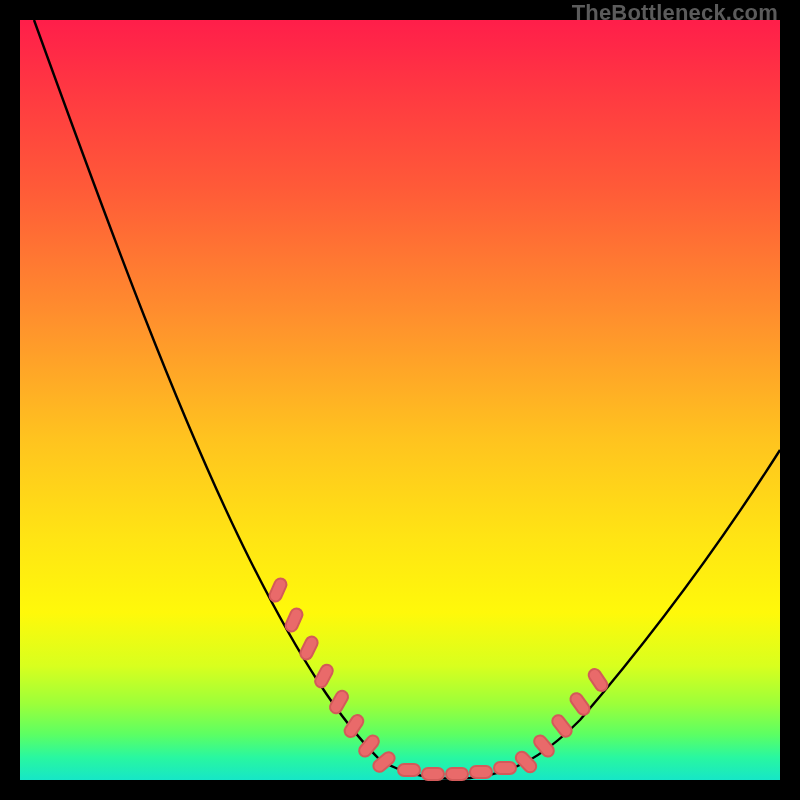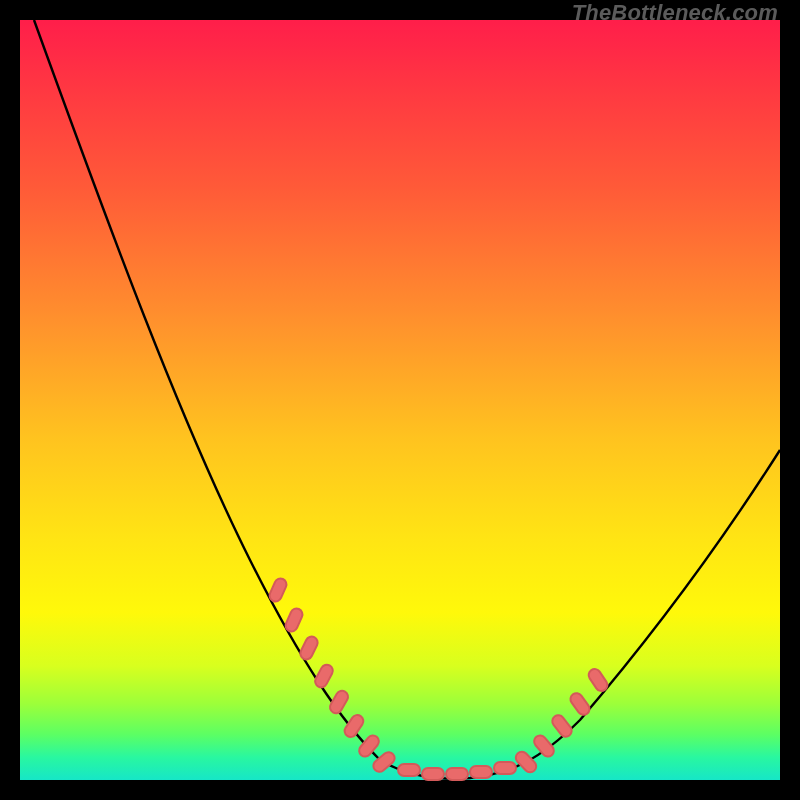--- a/index.html
+++ b/index.html
@@ -11,21 +11,20 @@
     overflow: hidden;
     font-family: Arial, Helvetica, sans-serif;
   }
   .frame {
     position: absolute;
     left: 0;
     top: 0;
     width: 800px;
     height: 800px;
     background: #000;
-    font-style: italic;
   }
   .plot {
     position: absolute;
     left: 20px;
     top: 20px;
     width: 760px;
     height: 760px;
     background: linear-gradient(
       to bottom,
       #ff1e4a 0%,

